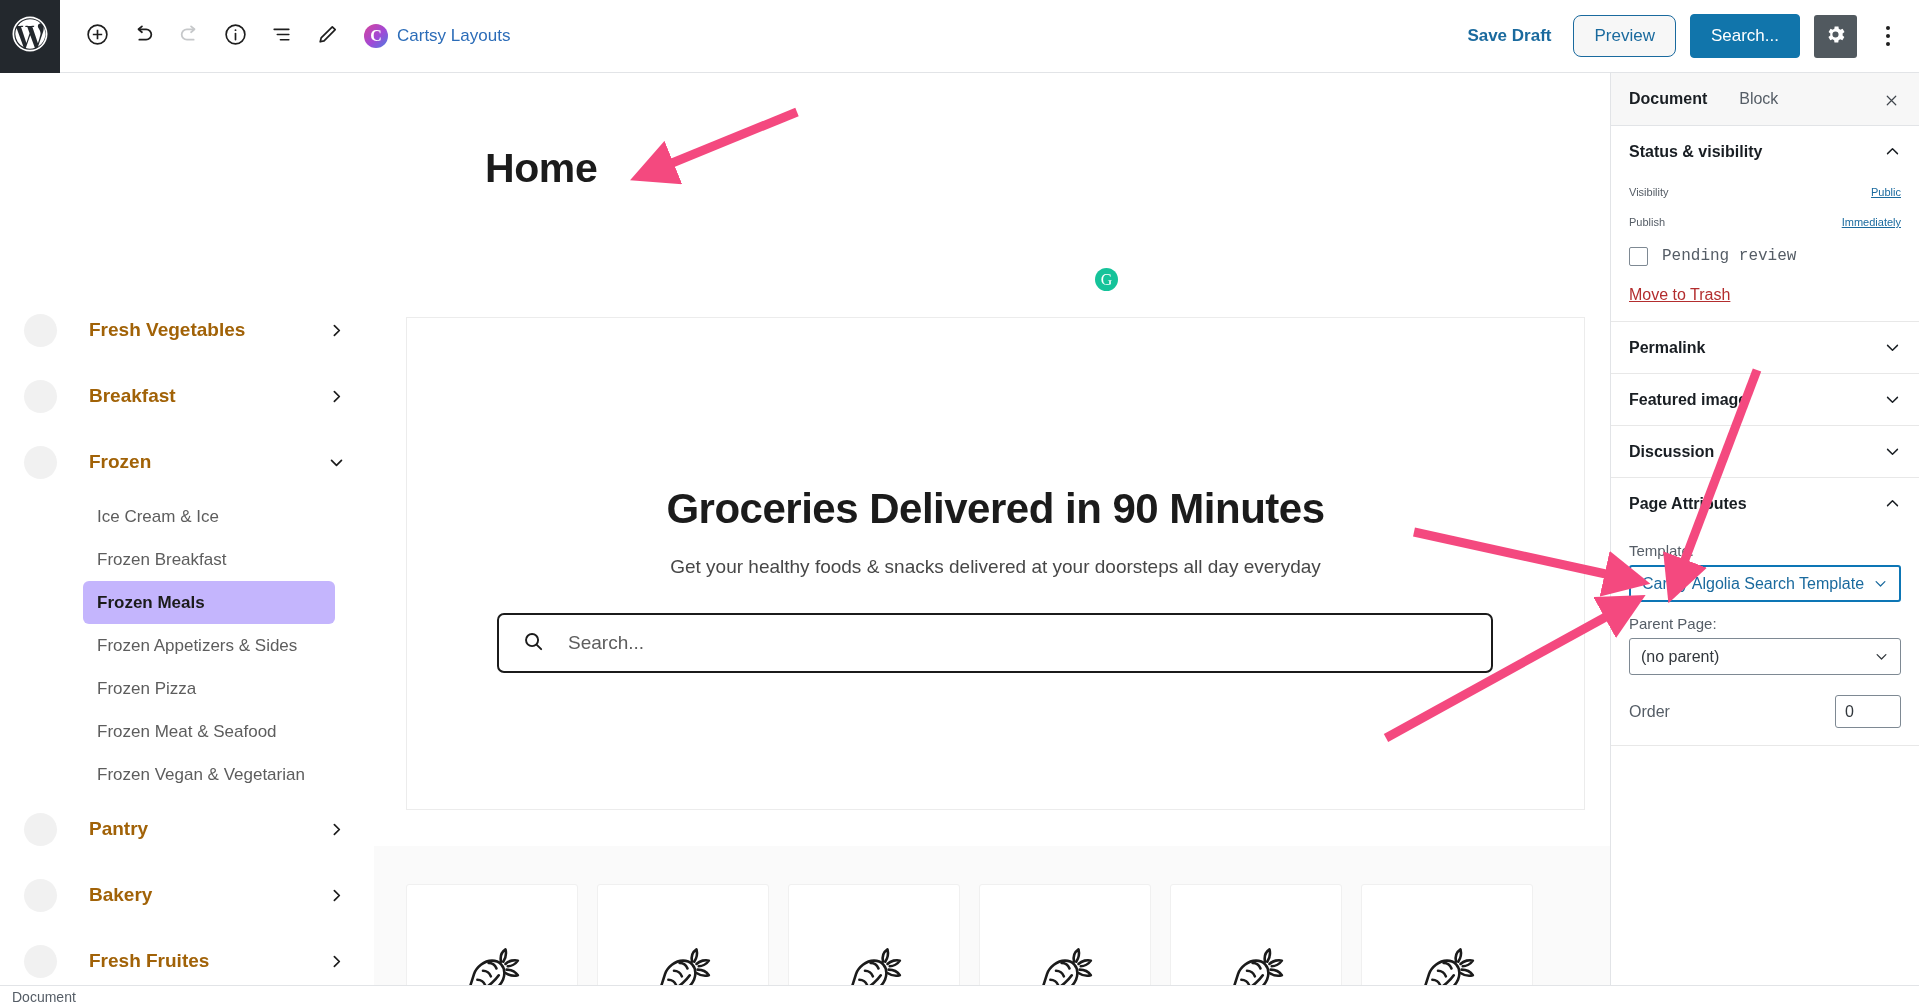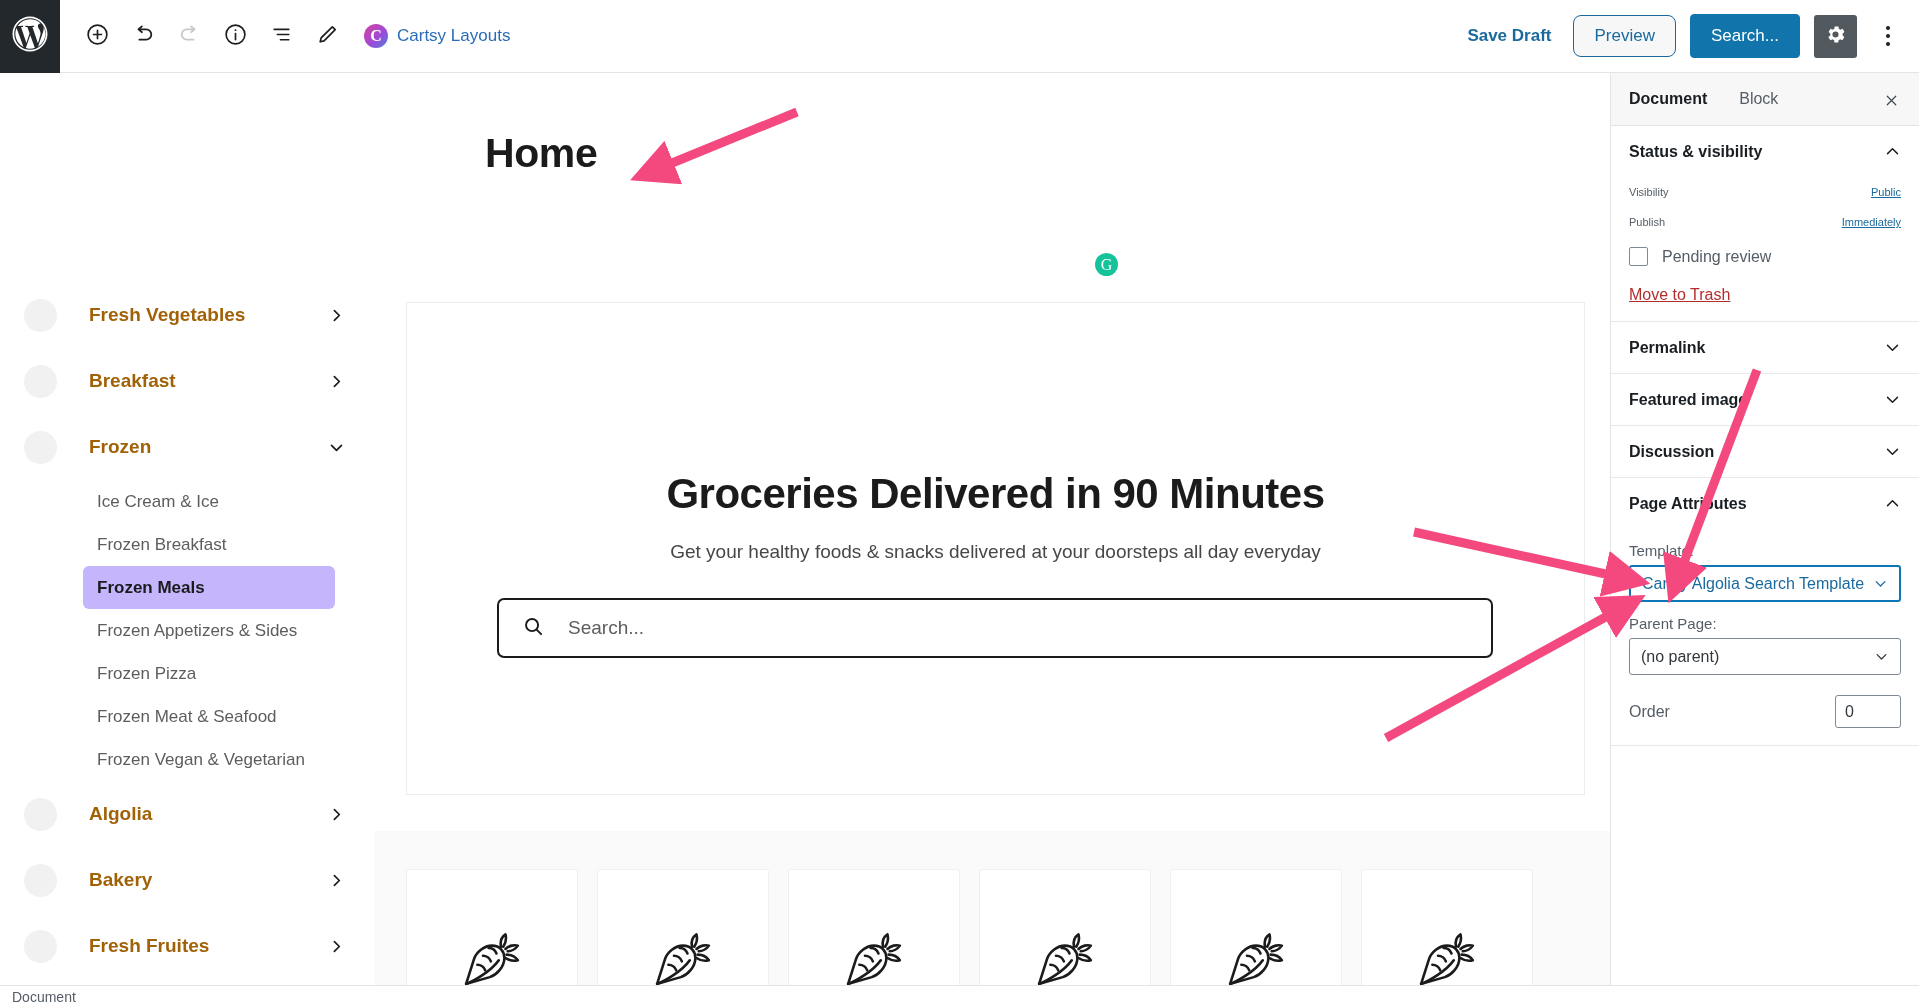--- a/index.html
+++ b/index.html
@@ -77,21 +77,21 @@
   .btn-gear svg { width: 23px; height: 23px; fill: #ffffff; }
   .btn-kebab {
     width: 34px; height: 43px; background: none; border: none; cursor: pointer;
     display: flex; flex-direction: column; align-items: center;
     justify-content: center; gap: 4px;
   }
   .btn-kebab i { width: 4px; height: 4px; border-radius: 50%; background: #1e1e1e; display:block; }
 
   
   .canvas {
-    position: absolute; top: 73px; left: 0;
+    position: absolute; top: 88px; left: 0;
     width: 1610px; height: 912px;
     background: #ffffff; overflow: hidden;
   }
   .page-title {
     position: absolute; left: 485px; top: 57px;
     font-size: 41px; font-weight: 700; color: #1b1b1b;
     letter-spacing: -0.4px;
   }
   .grammarly {
     position: absolute; left: 1095px; top: 180px;
@@ -210,21 +210,21 @@
   .sb-panel-chev { margin-left: auto; color: #191e23; display:flex; }
   .sb-panel-chev svg { width: 17px; height: 17px; }
   .sb-panel-body { padding: 0 18px 17px; }
 
   .sb-row {
     display: flex; align-items: center; justify-content: space-between;
     padding: 9px 0; font-size: 11px;
   }
   .sb-row-label { color: #555d66; }
   .sb-link { color: #1a6a9e; text-decoration: underline; cursor: pointer; }
-  .sb-check-row { display: flex; align-items: flex-end; padding: 10px 0; }
+  .sb-check-row { display: flex; align-items: flex-start; padding: 10px 0; font-family: Liberation Mono, monospace; }
   .sb-checkbox {
     width: 19px; height: 19px; border: 1px solid #7e8993;
     border-radius: 2px; background: #fff; cursor: pointer; flex: 0 0 19px;
   }
   .sb-check-label { margin-left: 14px; font-size: 16px; color: #555d66; }
   .sb-trash {
     display: inline-block; margin-top: 10px;
     color: #b32d2e; font-size: 16px;
     text-decoration: underline; cursor: pointer;
   }
@@ -396,21 +396,21 @@
     <div class="sub-row">Ice Cream &amp; Ice</div>
     <div class="sub-row">Frozen Breakfast</div>
     <div class="sub-row active">Frozen Meals</div>
     <div class="sub-row">Frozen Appetizers &amp; Sides</div>
     <div class="sub-row">Frozen Pizza</div>
     <div class="sub-row">Frozen Meat &amp; Seafood</div>
     <div class="sub-row">Frozen Vegan &amp; Vegetarian</div>
 
     <div class="cat-row">
       <div class="cat-bullet"></div>
-      <div class="cat-name">Algolia</div>
+      <div class="cat-name">Pantry</div>
       <div class="cat-chev">
         <svg viewBox="0 0 24 24" fill="none" stroke="currentColor" stroke-width="2.4" stroke-linecap="round" stroke-linejoin="round">
             <path d="M9 5l7 7-7 7"></path>
           </svg>
       </div>
     </div>
 
     <div class="cat-row">
       <div class="cat-bullet"></div>
       <div class="cat-name">Bakery</div>

